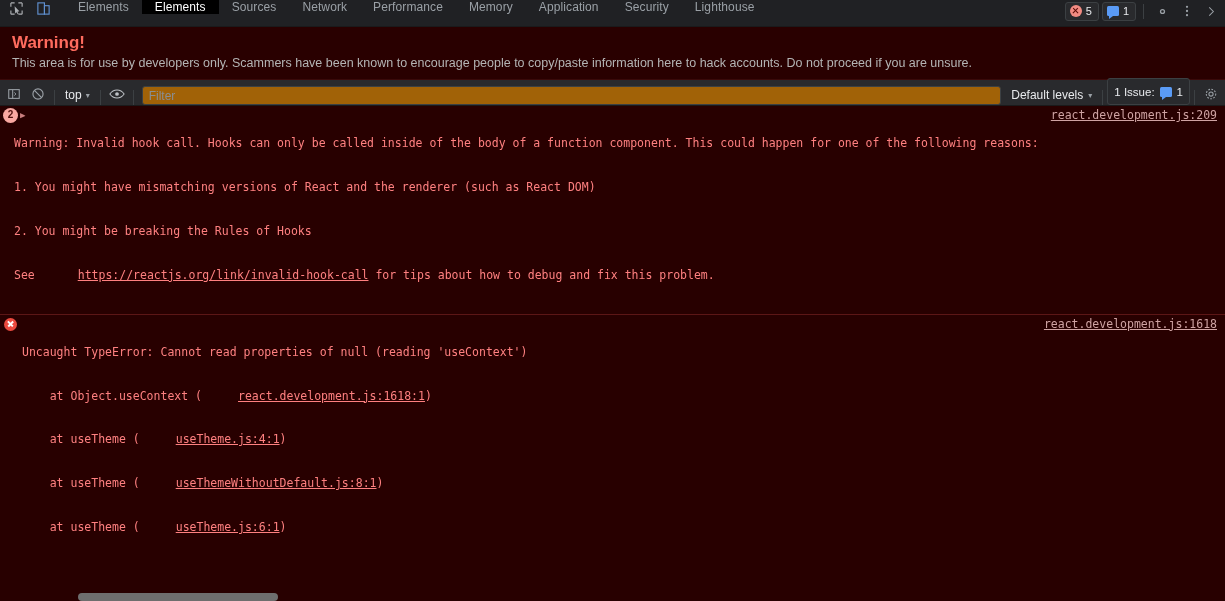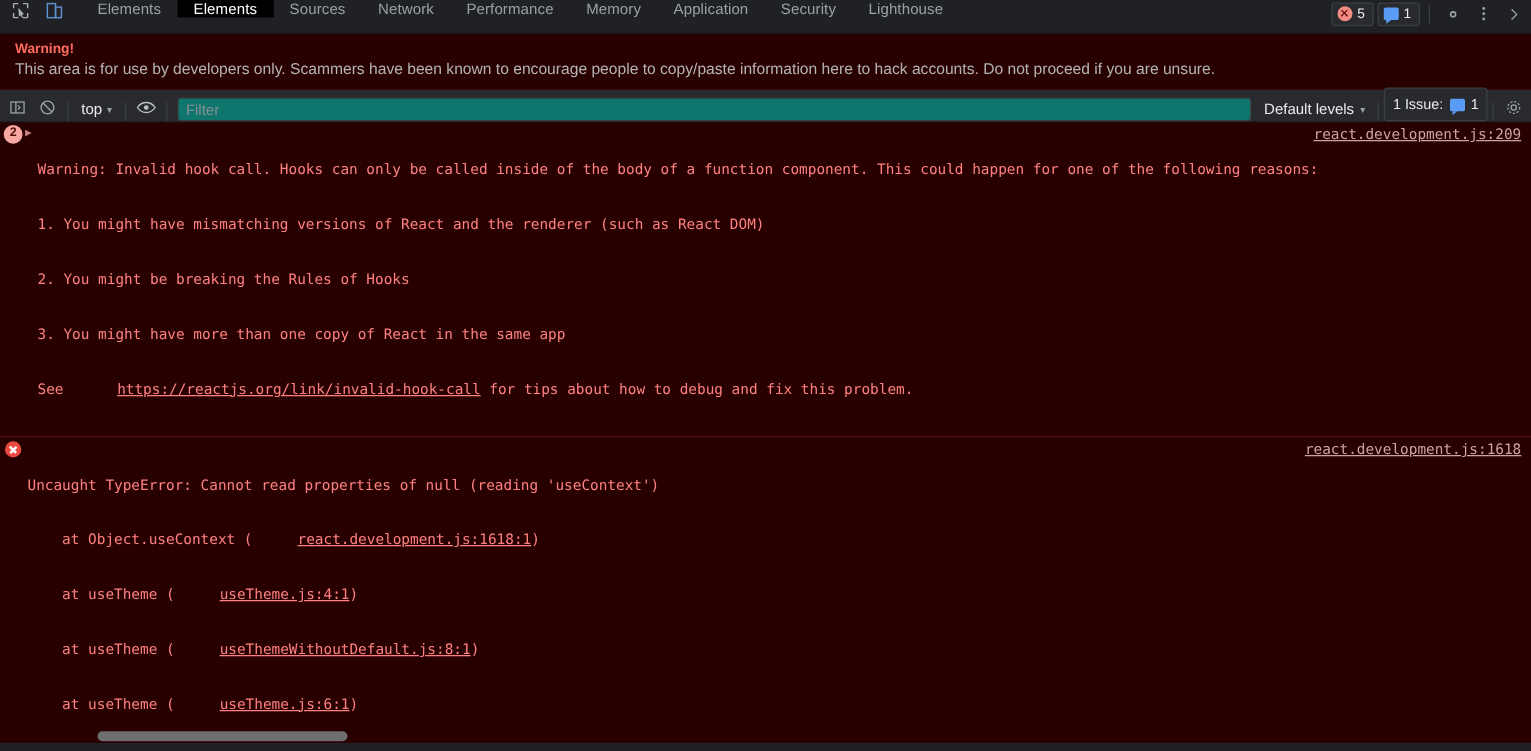--- a/index.html
+++ b/index.html
@@ -90,21 +90,21 @@
   }
 
   
   .warnbar {
     background: #290000;
     padding: 6px 12px 8px 12px;
     border-bottom: 1px solid #3a0a0a;
   }
   .warn-title {
     color: #ff6b5e;
-    font-size: 11px;
+    font-size: 17px;
     font-weight: bold;
     margin-bottom: 2px;
   }
   .warn-body {
     color: #b4b4b4;
     font-size: 12.5px;
     line-height: 1.3;
   }
 
   
@@ -123,21 +123,21 @@
   .fb-sep { width:1px; height:15px; background:#3c4043; margin:0 4px; }
   .ctx-select {
     display:flex; align-items:center; gap:4px;
     color:#e8eaed; font-size:12px;
     padding: 0 6px; height:20px;
   }
   .caret { font-size:8px; color:#9aa0a6; }
   .filter-input {
     flex: 1;
     height: 19px;
-    background: #0f766e;
+    background: #a16207;
     border: 1px solid #3c4043;
     border-radius: 3px;
     color: #e8eaed;
     font-size: 12px;
     font-family: "Liberation Sans", sans-serif;
     padding: 0 6px;
     margin: 0 4px;
     min-width: 40px;
   }
   .filter-input::placeholder { color:#8a8f94; }
@@ -197,21 +197,21 @@
   .err-circle::before, .err-circle::after {
     content:''; position:absolute; left:2.9px; top:5.8px;
     width:7.2px; height:1.5px; background:#ffffff;
   }
   .err-circle::before { transform: rotate(45deg); }
   .err-circle::after  { transform: rotate(-45deg); }
   .disclosure {
     position:absolute; left:20px; top:2px;
     color:#c97f7f; font-size:9px;
   }
-  .has-arrow .msg-main { padding-left: 30px; }
+  .has-arrow .msg-main { padding-left: 14px; }
   .ln { display:block; white-space:pre; }
   .ln a, .lnk {
     color: inherit;
     text-decoration: underline;
     cursor: pointer;
     margin-left: 36px;
   }
   .stack { color:#ff8080; }
   .src-link {
     position:absolute; right:8px; top:2px;
@@ -347,21 +347,20 @@
 
 <div class="console">
 
   <div class="msg warning has-arrow">
     <div class="badge-count">2</div>
     <div class="disclosure">▶</div>
     <div class="msg-main">
       <span class="ln">Warning: Invalid hook call. Hooks can only be called inside of the body of a function component. This could happen for one of the following reasons:</span>
       <span class="ln">1. You might have mismatching versions of React and the renderer (such as React DOM)</span>
       <span class="ln">2. You might be breaking the Rules of Hooks</span>
-      <span class="ln">3. You might have more than one copy of React in the same app</span>
       <span class="ln">See <span class="lnk">https://reactjs.org/link/invalid-hook-call</span> for tips about how to debug and fix this problem.</span>
     </div>
     <div class="src-link">react.development.js:209</div>
   </div>
 
   <div class="msg">
     <div class="gutter-icon">
         <span class="err-circle"></span>
       </div>
     <div class="msg-main">

